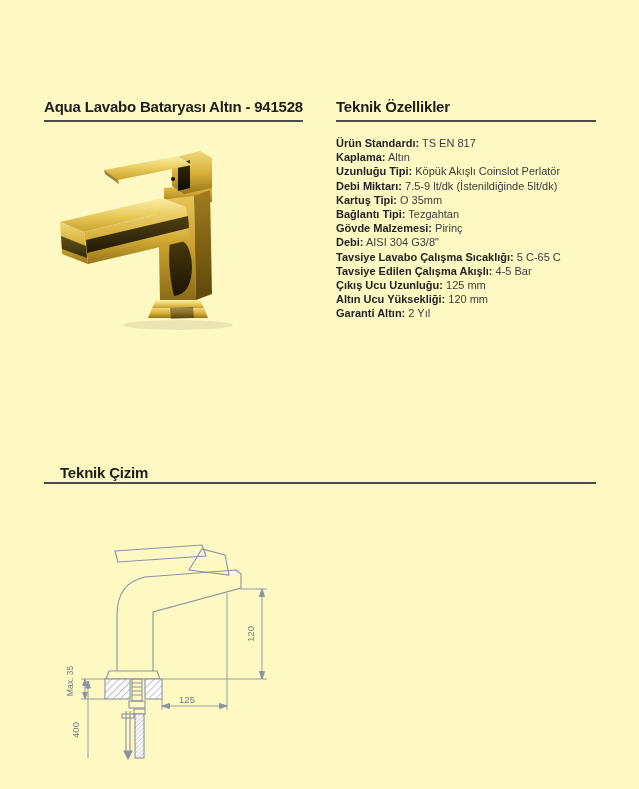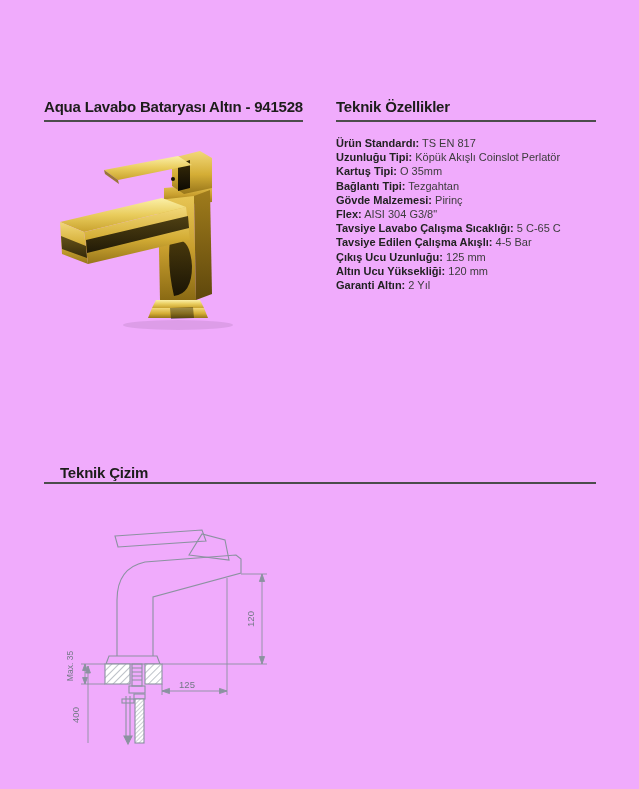--- a/index.html
+++ b/index.html
@@ -1,55 +1,57 @@
 <!DOCTYPE html>
 <html><head>
 <meta charset="utf-8">
 <style>
   html,body{margin:0;padding:0;background:#ffffff;}
   .page{
-    position:relative;width:639px;height:789px;background:#f0abfc;
+    position:relative;width:639px;height:789px;background:#fef9c3;
     font-family:"Liberation Sans",sans-serif;overflow:hidden;color:#1d1d1b;
   }
   .h-title{
     position:absolute;margin:0;font-size:15px;font-weight:700;color:#1d1d1b;
     white-space:nowrap;letter-spacing:-0.2px;
   }
   .rule{position:absolute;height:2px;background:#4c4c4c;}
   .spec-list{
     position:absolute;left:336px;top:136px;width:295px;
     font-size:11px;line-height:14.2px;color:#3c3c3c;white-space:nowrap;
   }
   .spec-row{white-space:nowrap;}
   .spec-label{font-weight:700;color:#222222;}
   .spec-value{font-weight:400;color:#3c3c3c;}
   .photo-wrap{position:absolute;left:52px;top:136px;width:220px;height:200px;}
-  .drawing-wrap{position:absolute;left:55px;top:508px;width:300px;height:250px;}
+  .drawing-wrap{position:absolute;left:55px;top:523px;width:300px;height:250px;}
   svg{display:block;}
   .dim-text{fill:#717884;font-family:"Liberation Sans",sans-serif;font-size:9.5px;}
   .dim-text-sm{fill:#717884;font-family:"Liberation Sans",sans-serif;font-size:8.5px;}
 </style>
 </head>
 <body>
 
 <div class="page">
 
   <h1 class="h-title" style="left:44px;top:98px;">Aqua Lavabo Bataryası Altın - 941528</h1>
   <div class="rule" style="left:44px;top:120px;width:259px;"></div>
 
   <h1 class="h-title" style="left:336px;top:98px;">Teknik Özellikler</h1>
   <div class="rule" style="left:336px;top:120px;width:260px;"></div>
 
   <div class="spec-list" id="spec-list">
       <div class="spec-row"><span class="spec-label">Ürün Standardı:</span><span class="spec-value"> TS EN 817</span></div>
+      <div class="spec-row"><span class="spec-label">Kaplama:</span><span class="spec-value"> Altın</span></div>
       <div class="spec-row"><span class="spec-label">Uzunluğu Tipi:</span><span class="spec-value"> Köpük Akışlı Coinslot Perlatör</span></div>
+      <div class="spec-row"><span class="spec-label">Debi Miktarı:</span><span class="spec-value"> 7.5-9 lt/dk (İstenildiğinde 5lt/dk)</span></div>
       <div class="spec-row"><span class="spec-label">Kartuş Tipi:</span><span class="spec-value"> O 35mm</span></div>
       <div class="spec-row"><span class="spec-label">Bağlantı Tipi:</span><span class="spec-value"> Tezgahtan</span></div>
       <div class="spec-row"><span class="spec-label">Gövde Malzemesi:</span><span class="spec-value"> Pirinç</span></div>
-      <div class="spec-row"><span class="spec-label">Flex:</span><span class="spec-value"> AISI 304 G3/8"</span></div>
+      <div class="spec-row"><span class="spec-label">Debi:</span><span class="spec-value"> AISI 304 G3/8"</span></div>
       <div class="spec-row"><span class="spec-label">Tavsiye Lavabo Çalışma Sıcaklığı:</span><span class="spec-value"> 5 C-65 C</span></div>
       <div class="spec-row"><span class="spec-label">Tavsiye Edilen Çalışma Akışlı:</span><span class="spec-value"> 4-5 Bar</span></div>
       <div class="spec-row"><span class="spec-label">Çıkış Ucu Uzunluğu:</span><span class="spec-value"> 125 mm</span></div>
       <div class="spec-row"><span class="spec-label">Altın Ucu Yüksekliği:</span><span class="spec-value"> 120 mm</span></div>
       <div class="spec-row"><span class="spec-label">Garanti Altın:</span><span class="spec-value"> 2 Yıl</span></div>
     </div>
 
   <div class="photo-wrap">
     <svg width="220" height="200" viewBox="0 0 220 200">
       <defs>

